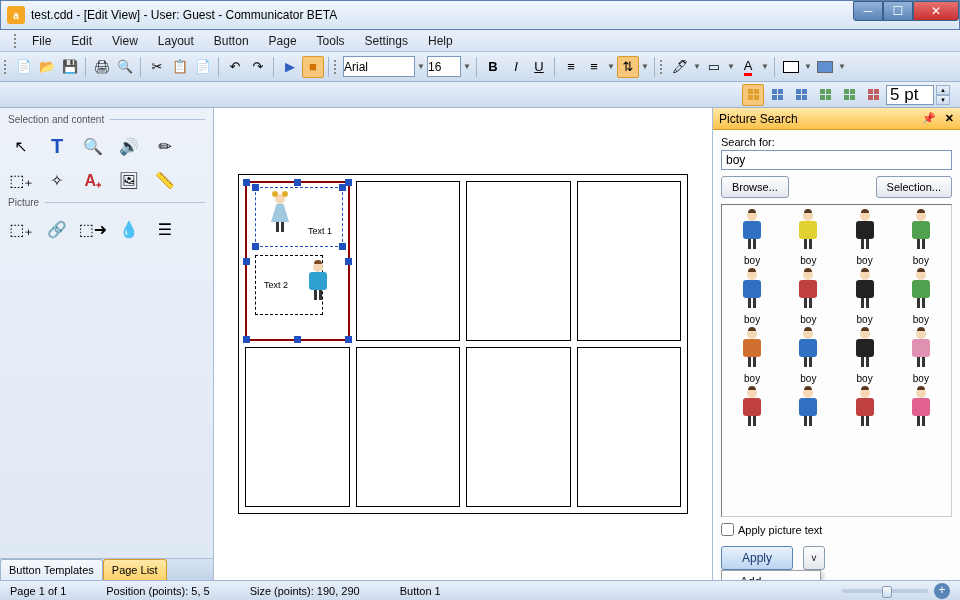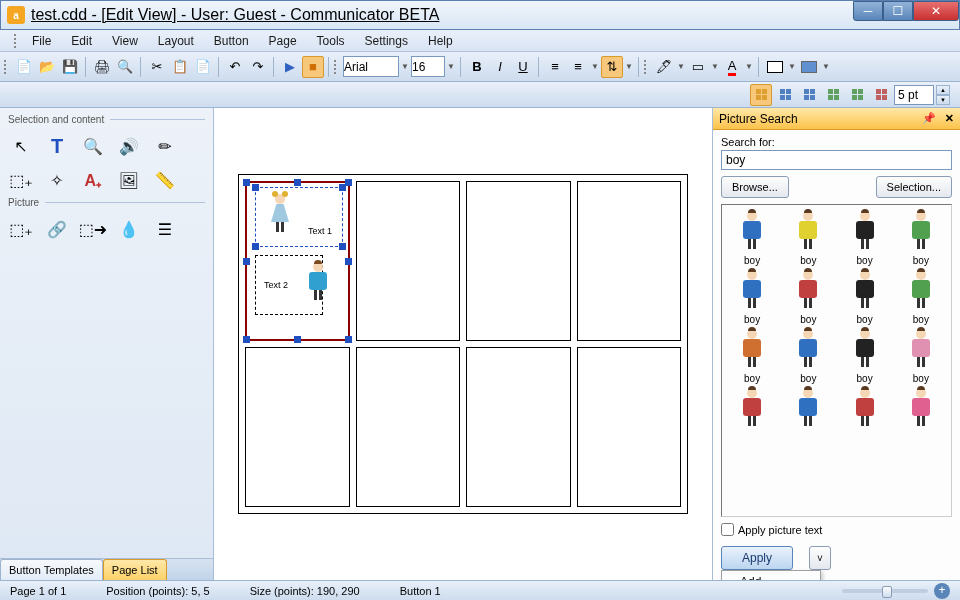--- a/index.html
+++ b/index.html
@@ -1,48 +1,48 @@
 <!DOCTYPE html>
 <html><head>
 <meta charset="utf-8">
 <style>
 * { box-sizing: border-box; margin: 0; padding: 0; font-family: "Segoe UI", Tahoma, sans-serif; }
 body { width: 960px; height: 600px; overflow: hidden; background: #fff; }
 
 
 .titlebar { height: 30px; background: linear-gradient(#f0f5fb,#d8e6f5); display: flex; align-items: center; padding-left: 6px; border: 1px solid #5a7fb0; position: relative; }
 .app-icon { width: 18px; height: 18px; background: #f5a623; border-radius: 3px; margin-right: 6px; display: flex; align-items: center; justify-content: center; font-size: 10px; color: #fff; font-weight: bold; }
-.title-text { font-size: 16px; color: #000; text-decoration: underline; }
+.title-text { font-size: 12px; color: #000; }
 .win-controls { position: absolute; right: 0; top: 0; display: flex; }
 .win-btn { width: 30px; height: 20px; display: flex; align-items: center; justify-content: center; font-size: 12px; color: #fff; border: 1px solid #3a5f8a; }
 .win-min { background: linear-gradient(#91b3d9,#5a85b8); border-radius: 0 0 0 3px; }
 .win-max { background: linear-gradient(#91b3d9,#5a85b8); }
 .win-close { width: 46px; background: linear-gradient(#e87070,#c83030); border-radius: 0 0 3px 0; }
 
 
 .menubar { height: 22px; background: linear-gradient(#e9f0fa,#d9e4f3); border-bottom: 1px solid #b0c4de; display: flex; align-items: center; padding-left: 14px; }
 .grip { width: 4px; height: 14px; border-left: 2px dotted #888; margin-right: 4px; }
 .menu-item { padding: 2px 10px; font-size: 12px; color: #1a1a1a; }
 
 
 .toolbar { height: 30px; background: linear-gradient(#e9f0fa,#cddcee); border-bottom: 1px solid #9db4d0; display: flex; align-items: center; padding-left: 4px; gap: 1px; }
 .tb-btn { width: 22px; height: 22px; display: flex; align-items: center; justify-content: center; font-size: 13px; border: 1px solid transparent; border-radius: 2px; }
 .tb-btn.active { background: #f7c77c; border-color: #d99a2b; }
 .tb-sep { width: 2px; height: 20px; border-left: 1px solid #a0b4cc; margin: 0 3px; }
 .tb-select { height: 21px; font-size: 12px; border: 1px solid #7a99bf; background: #fff; }
-.font-name { width: 56px; }
+.font-name { width: 72px; }
 .font-size { width: 34px; }
 .color-swatch { width: 16px; height: 12px; display: inline-block; border: 1px solid #666; }
 .tb-dd { width: 10px; height: 22px; display: flex; align-items: center; justify-content: center; font-size: 8px; color: #555; }
 
 
 .toolbar2 { height: 26px; background: linear-gradient(#e9f0fa,#cddcee); border-bottom: 1px solid #9db4d0; display: flex; justify-content: flex-end; align-items: center; padding-right: 10px; gap: 2px; }
 .grid-sel-btn { width: 22px; height: 22px; display: flex; align-items: center; justify-content: center; border: 1px solid transparent; }
 .grid-sel-btn.active { background: #f7c77c; border: 1px solid #d99a2b; border-radius: 2px; }
-.pt-input { width: 40px; height: 20px; font-size: 12px; border: 1px solid #7a99bf; text-align: left; padding-left: 3px; }
+.pt-input { width: 48px; height: 20px; font-size: 17px; border: 1px solid #7a99bf; text-align: left; padding-left: 3px; }
 .spinner { width: 14px; height: 20px; display: flex; flex-direction: column; }
 .spinner div { flex: 1; background: linear-gradient(#e9f0fa,#cddcee); border: 1px solid #9db4d0; font-size: 6px; text-align: center; line-height: 8px; }
 
 
 .main { display: flex; height: 472px; }
 
 
 .left-panel { width: 214px; background: linear-gradient(#edf2f9,#dee8f4); border-right: 1px solid #a9bdd6; display: flex; flex-direction: column; }
 .tools-section { padding: 6px 8px 4px; }
 .sec-label { font-size: 10px; color: #555; margin-bottom: 4px; display: flex; align-items: center; }
@@ -83,21 +83,21 @@
 .panel-header .x { position: absolute; right: 6px; font-size: 11px; font-weight: bold; }
 .search-body { padding: 6px 8px; background: #fdfdfd; flex: 1; display: flex; flex-direction: column; font-size: 11px; overflow: hidden; }
 .search-label { margin-bottom: 2px; }
 .search-input { width: 100%; height: 20px; border: 1px solid #7a99bf; padding: 0 4px; font-size: 12px; margin-bottom: 6px; }
 .btn-row { display: flex; justify-content: space-between; margin-bottom: 6px; }
 .win-button { height: 22px; padding: 0 10px; font-size: 11px; background: linear-gradient(#fdfdfd,#e4e8ee); border: 1px solid #8a9db5; border-radius: 3px; }
 .results { flex: 1; border: 1px inset #ccc; overflow-y: scroll; padding: 4px; display: grid; grid-template-columns: repeat(4,1fr); gap: 2px 4px; align-content: start; }
 .result-item { text-align: center; font-size: 10px; }
 .result-item .fig-wrap { height: 46px; display: flex; align-items: center; justify-content: center; }
 .chk-row { padding: 6px 0; display: flex; align-items: center; gap: 4px; }
-.apply-row { display: flex; gap: 16px; align-items: center; padding: 4px 0; position: relative; }
+.apply-row { display: flex; gap: 10px; align-items: center; padding: 4px 0; position: relative; }
 .apply-btn { height: 24px; padding: 0 20px; background: linear-gradient(#e9f2fd,#bcd5f0); border: 1px solid #5a85b8; border-radius: 3px; font-size: 12px; color: #1a3a6e; }
 .dd-btn { width: 22px; height: 24px; background: linear-gradient(#fdfdfd,#e4e8ee); border: 1px solid #8a9db5; border-radius: 3px; font-size: 10px; }
 .dd-menu { position: absolute; top: 28px; left: 0; width: 100px; background: #fdfdfd; border: 1px solid #a0a0a0; box-shadow: 2px 2px 4px rgba(0,0,0,0.2); }
 .dd-menu div { padding: 4px 18px; font-size: 12px; }
 
 
 .statusbar { height: 20px; background: linear-gradient(#e9f0fa,#cddcee); border-top: 1px solid #9db4d0; display: flex; align-items: center; font-size: 11px; padding: 0 10px; gap: 40px; position: relative; }
 .zoom-ctrl { position: absolute; right: 10px; display: flex; align-items: center; gap: 6px; }
 .zoom-slider { width: 86px; height: 4px; background: #c0cde0; border-radius: 2px; position: relative; }
 .zoom-slider::after { content: ""; position: absolute; left: 40px; top: -3px; width: 8px; height: 10px; background: linear-gradient(#fdfdfd,#cddcee); border: 1px solid #8a9db5; border-radius: 2px; }

